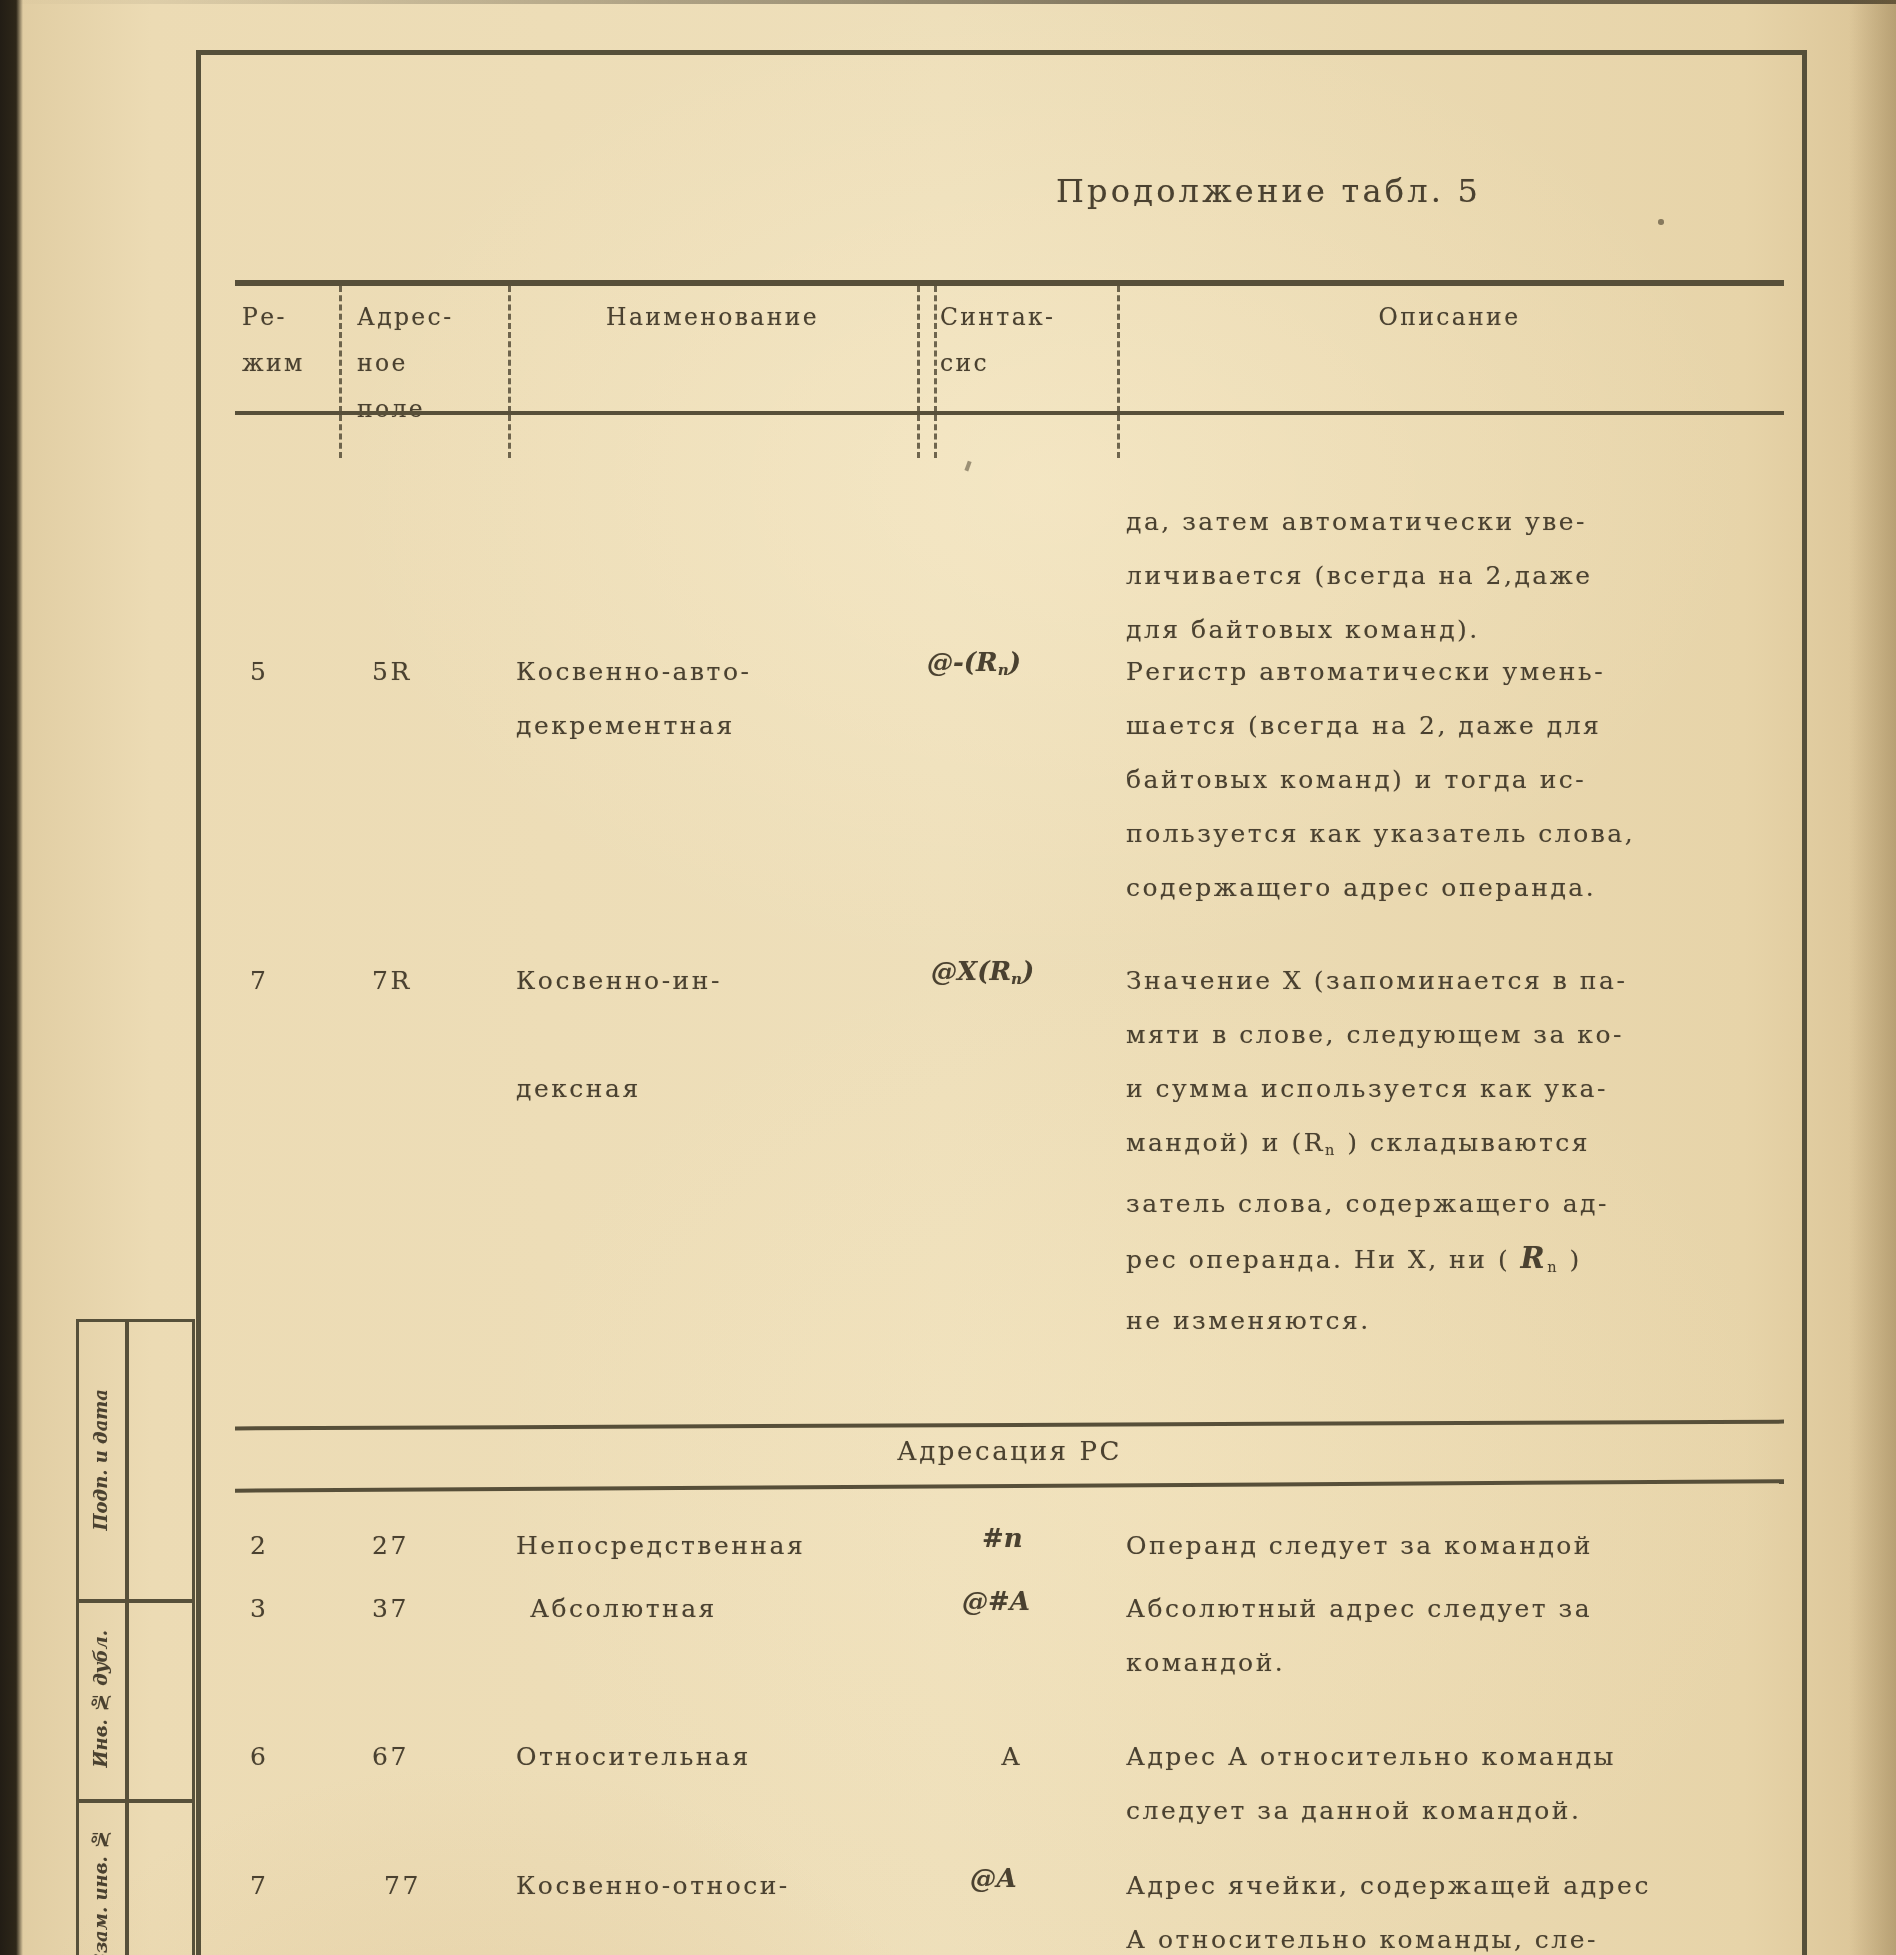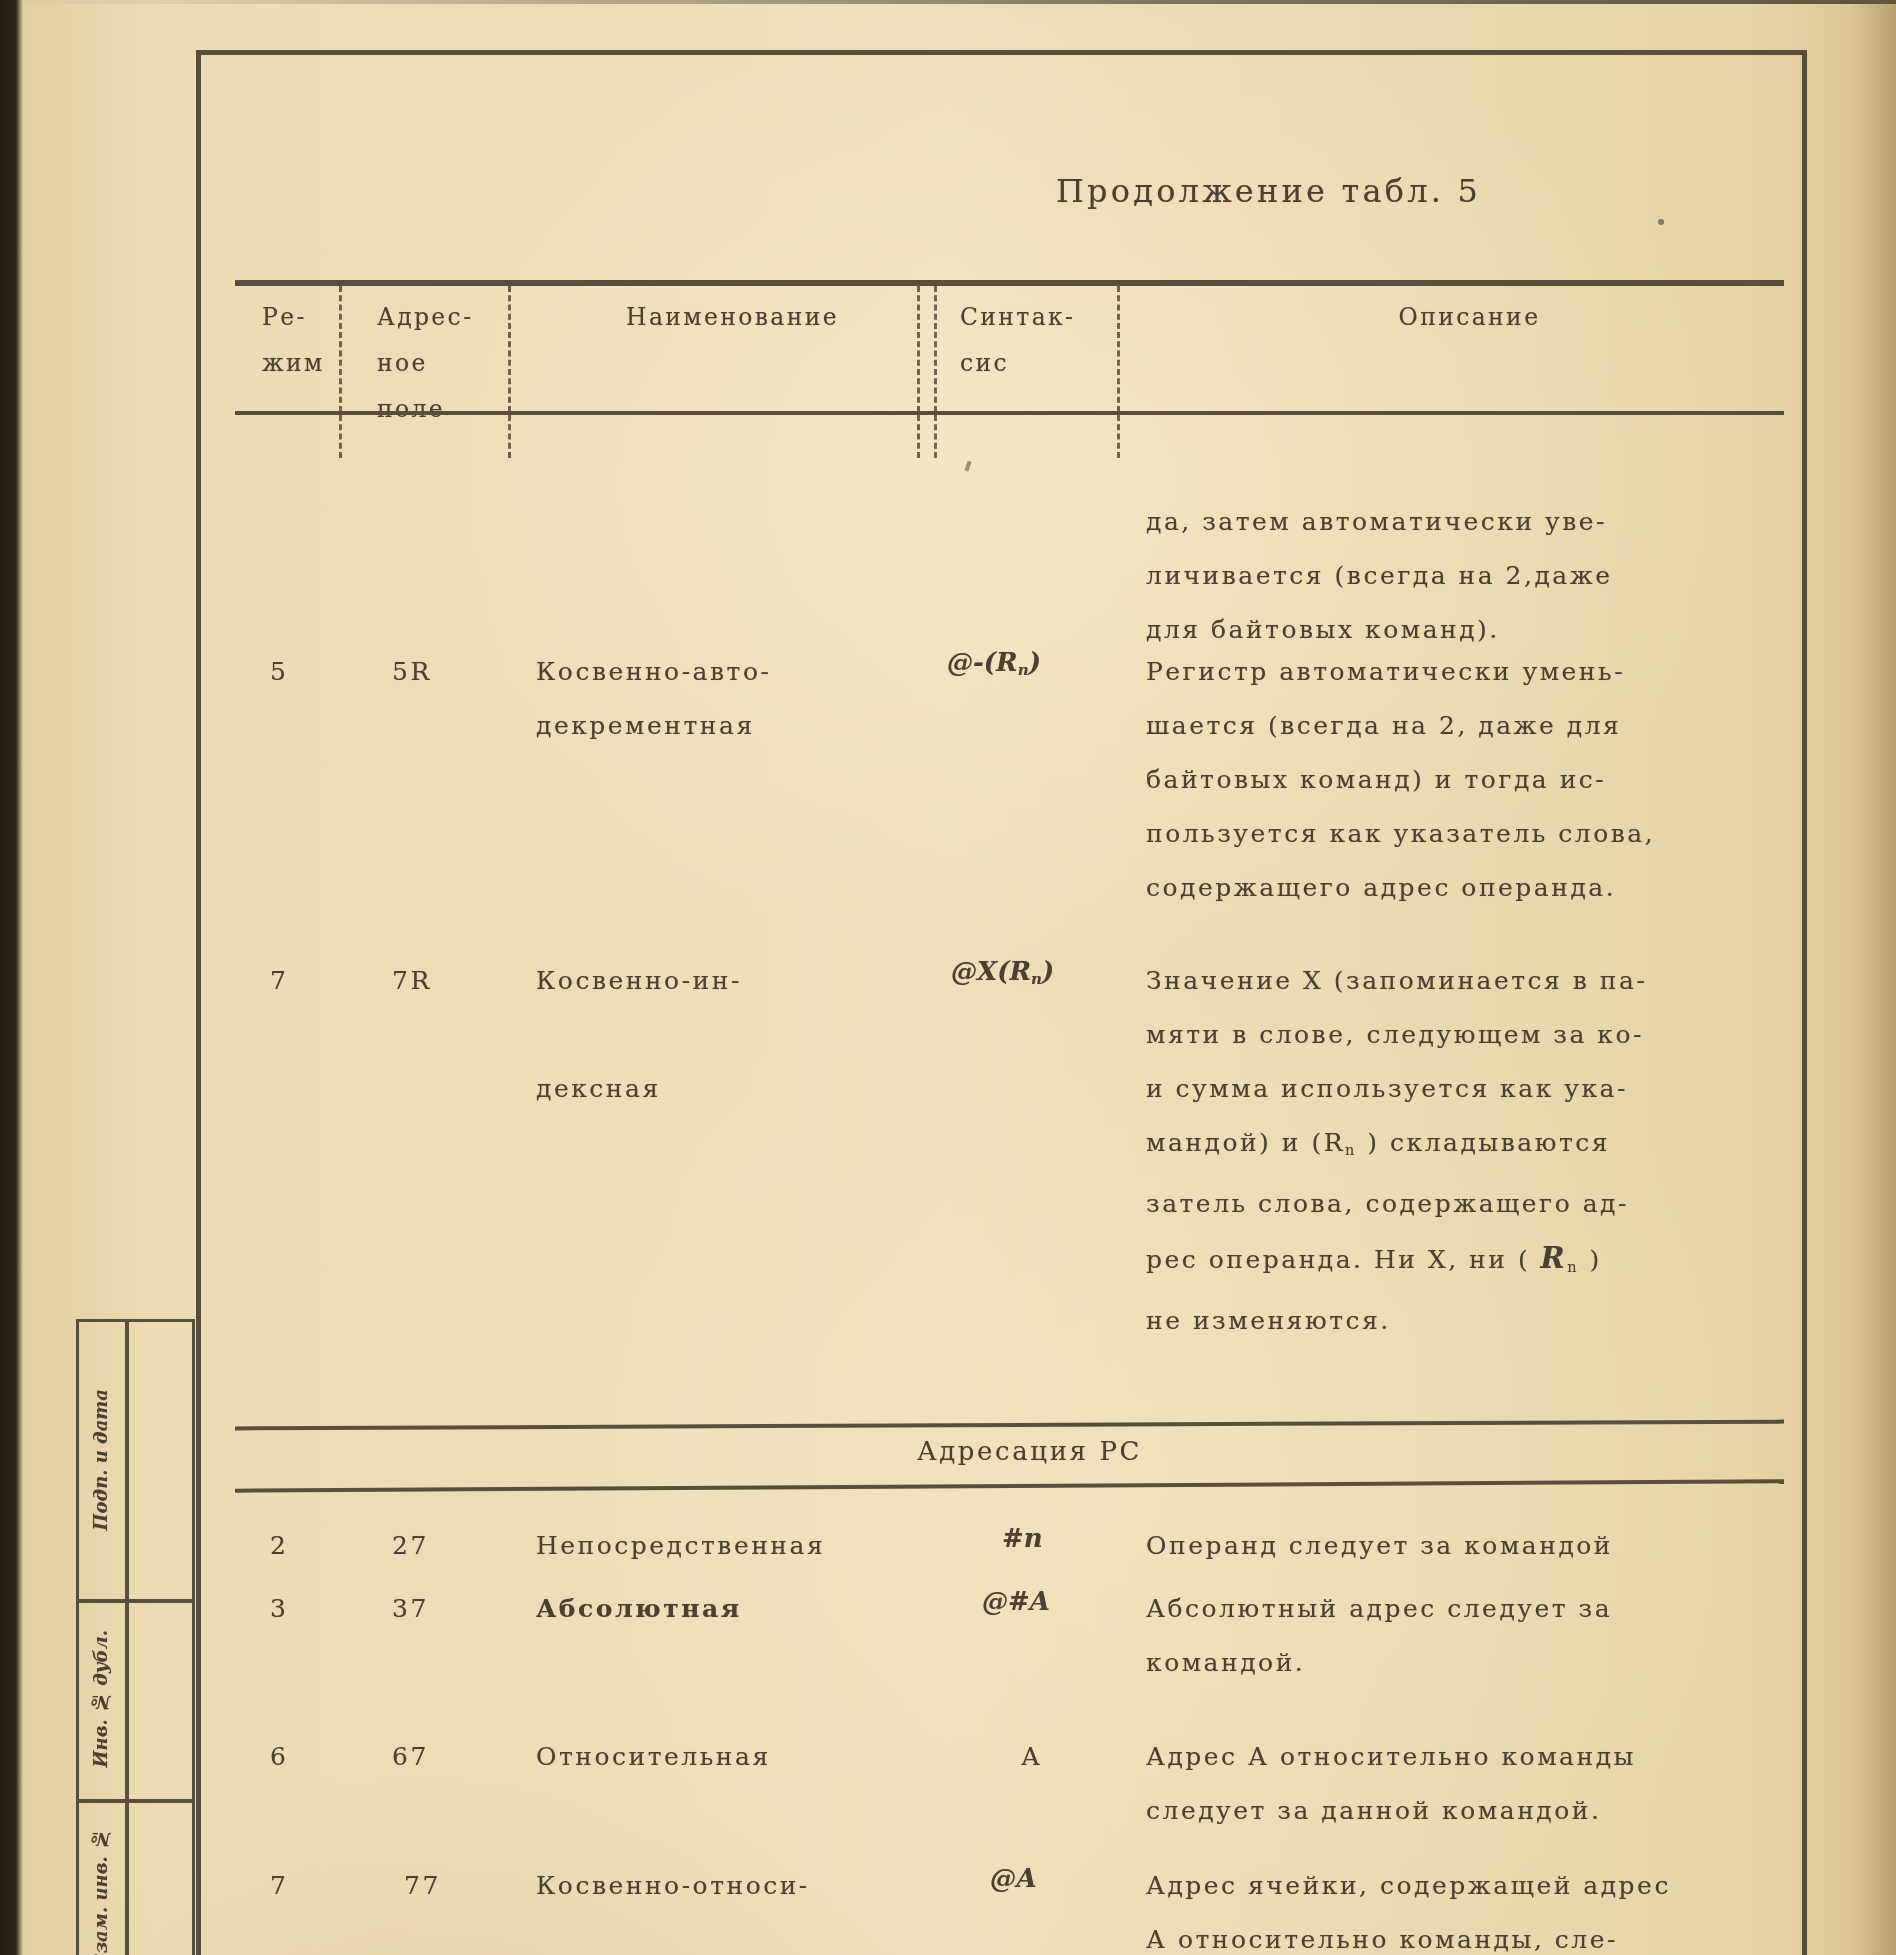--- a/index.html
+++ b/index.html
@@ -9,21 +9,21 @@
       radial-gradient(939px 782px at 60% 55%, rgba(250,236,200,.30), transparent 70%),
       radial-gradient(704px 547px at 25% 80%, rgba(214,186,136,.35), transparent 70%),
       linear-gradient(90deg, #dfcba0 0%, #ecdbb4 8%, #eedfba 50%, #e7d4a9 92%, #d9c294 100%),
       #e9d8b0;
     font-family:"DejaVu Serif","Liberation Serif",serif;color:#4a4130;}
   .tw{font-family:"DejaVu Serif","Liberation Serif",serif;letter-spacing:.10em;
       text-shadow:0 0 0.8px rgba(74,65,48,.35);}
   .hw{font-family:"DejaVu Serif","Liberation Serif",serif;font-style:italic;font-weight:bold;
       text-shadow:0 0 0.8px rgba(74,65,48,.3);}
   .abs{position:absolute;white-space:nowrap;}
-  .block{position:absolute;white-space:nowrap;margin-left:20px;}
+  .block{position:absolute;white-space:nowrap;}
   .body-text{font-size:25px;line-height:54px;}
   .hdr-text{font-size:23.5px;line-height:46px;}
   .rule{position:absolute;background:#574f39;}
   .vdash{position:absolute;width:0;border-left:3.5px dashed rgba(87,79,57,.85);}
   .sub{font-size:.58em;vertical-align:-.28em;}
   .syn{font-size:26px;}
   .vbox{position:absolute;display:flex;align-items:center;justify-content:center;}
   .vtext{writing-mode:vertical-rl;transform:rotate(180deg);white-space:nowrap;}
   .tb-line{position:absolute;background:#57503a;}
   .center{text-align:center;}
@@ -111,21 +111,21 @@
   <div class="rule" style="left:235px;top:1484px;width:1549px;height:3.5px;transform:rotate(-0.35deg);"></div>
 
   <div class="block tw body-text" style="left:250px;top:1519px;">2</div>
   <div class="block tw body-text" style="left:372px;top:1519px;">27</div>
   <div class="block tw body-text" style="left:516px;top:1519px;">Непосредственная</div>
   <div class="block hw syn" style="left:982px;top:1523px;">#n</div>
   <div class="block tw body-text" style="left:1126px;top:1519px;">Операнд следует за командой</div>
 
   <div class="block tw body-text" style="left:250px;top:1582px;">3</div>
   <div class="block tw body-text" style="left:372px;top:1582px;">37</div>
-  <div class="block tw body-text" style="left:516px;top:1582px;font-weight:bold;">Абсолютная</div>
+  <div class="block tw body-text" style="left:530px;top:1582px;">Абсолютная</div>
   <div class="block hw syn" style="left:962px;top:1586px;">@#A</div>
   <div class="block tw body-text" style="left:1126px;top:1582px;">
     <div>Абсолютный адрес следует за</div>
     <div>командой.</div>
   </div>
 
   <div class="block tw body-text" style="left:250px;top:1730px;">6</div>
   <div class="block tw body-text" style="left:372px;top:1730px;">67</div>
   <div class="block tw body-text" style="left:516px;top:1730px;">Относительная</div>
   <div class="block tw body-text" style="left:1001px;top:1730px;">А</div>

